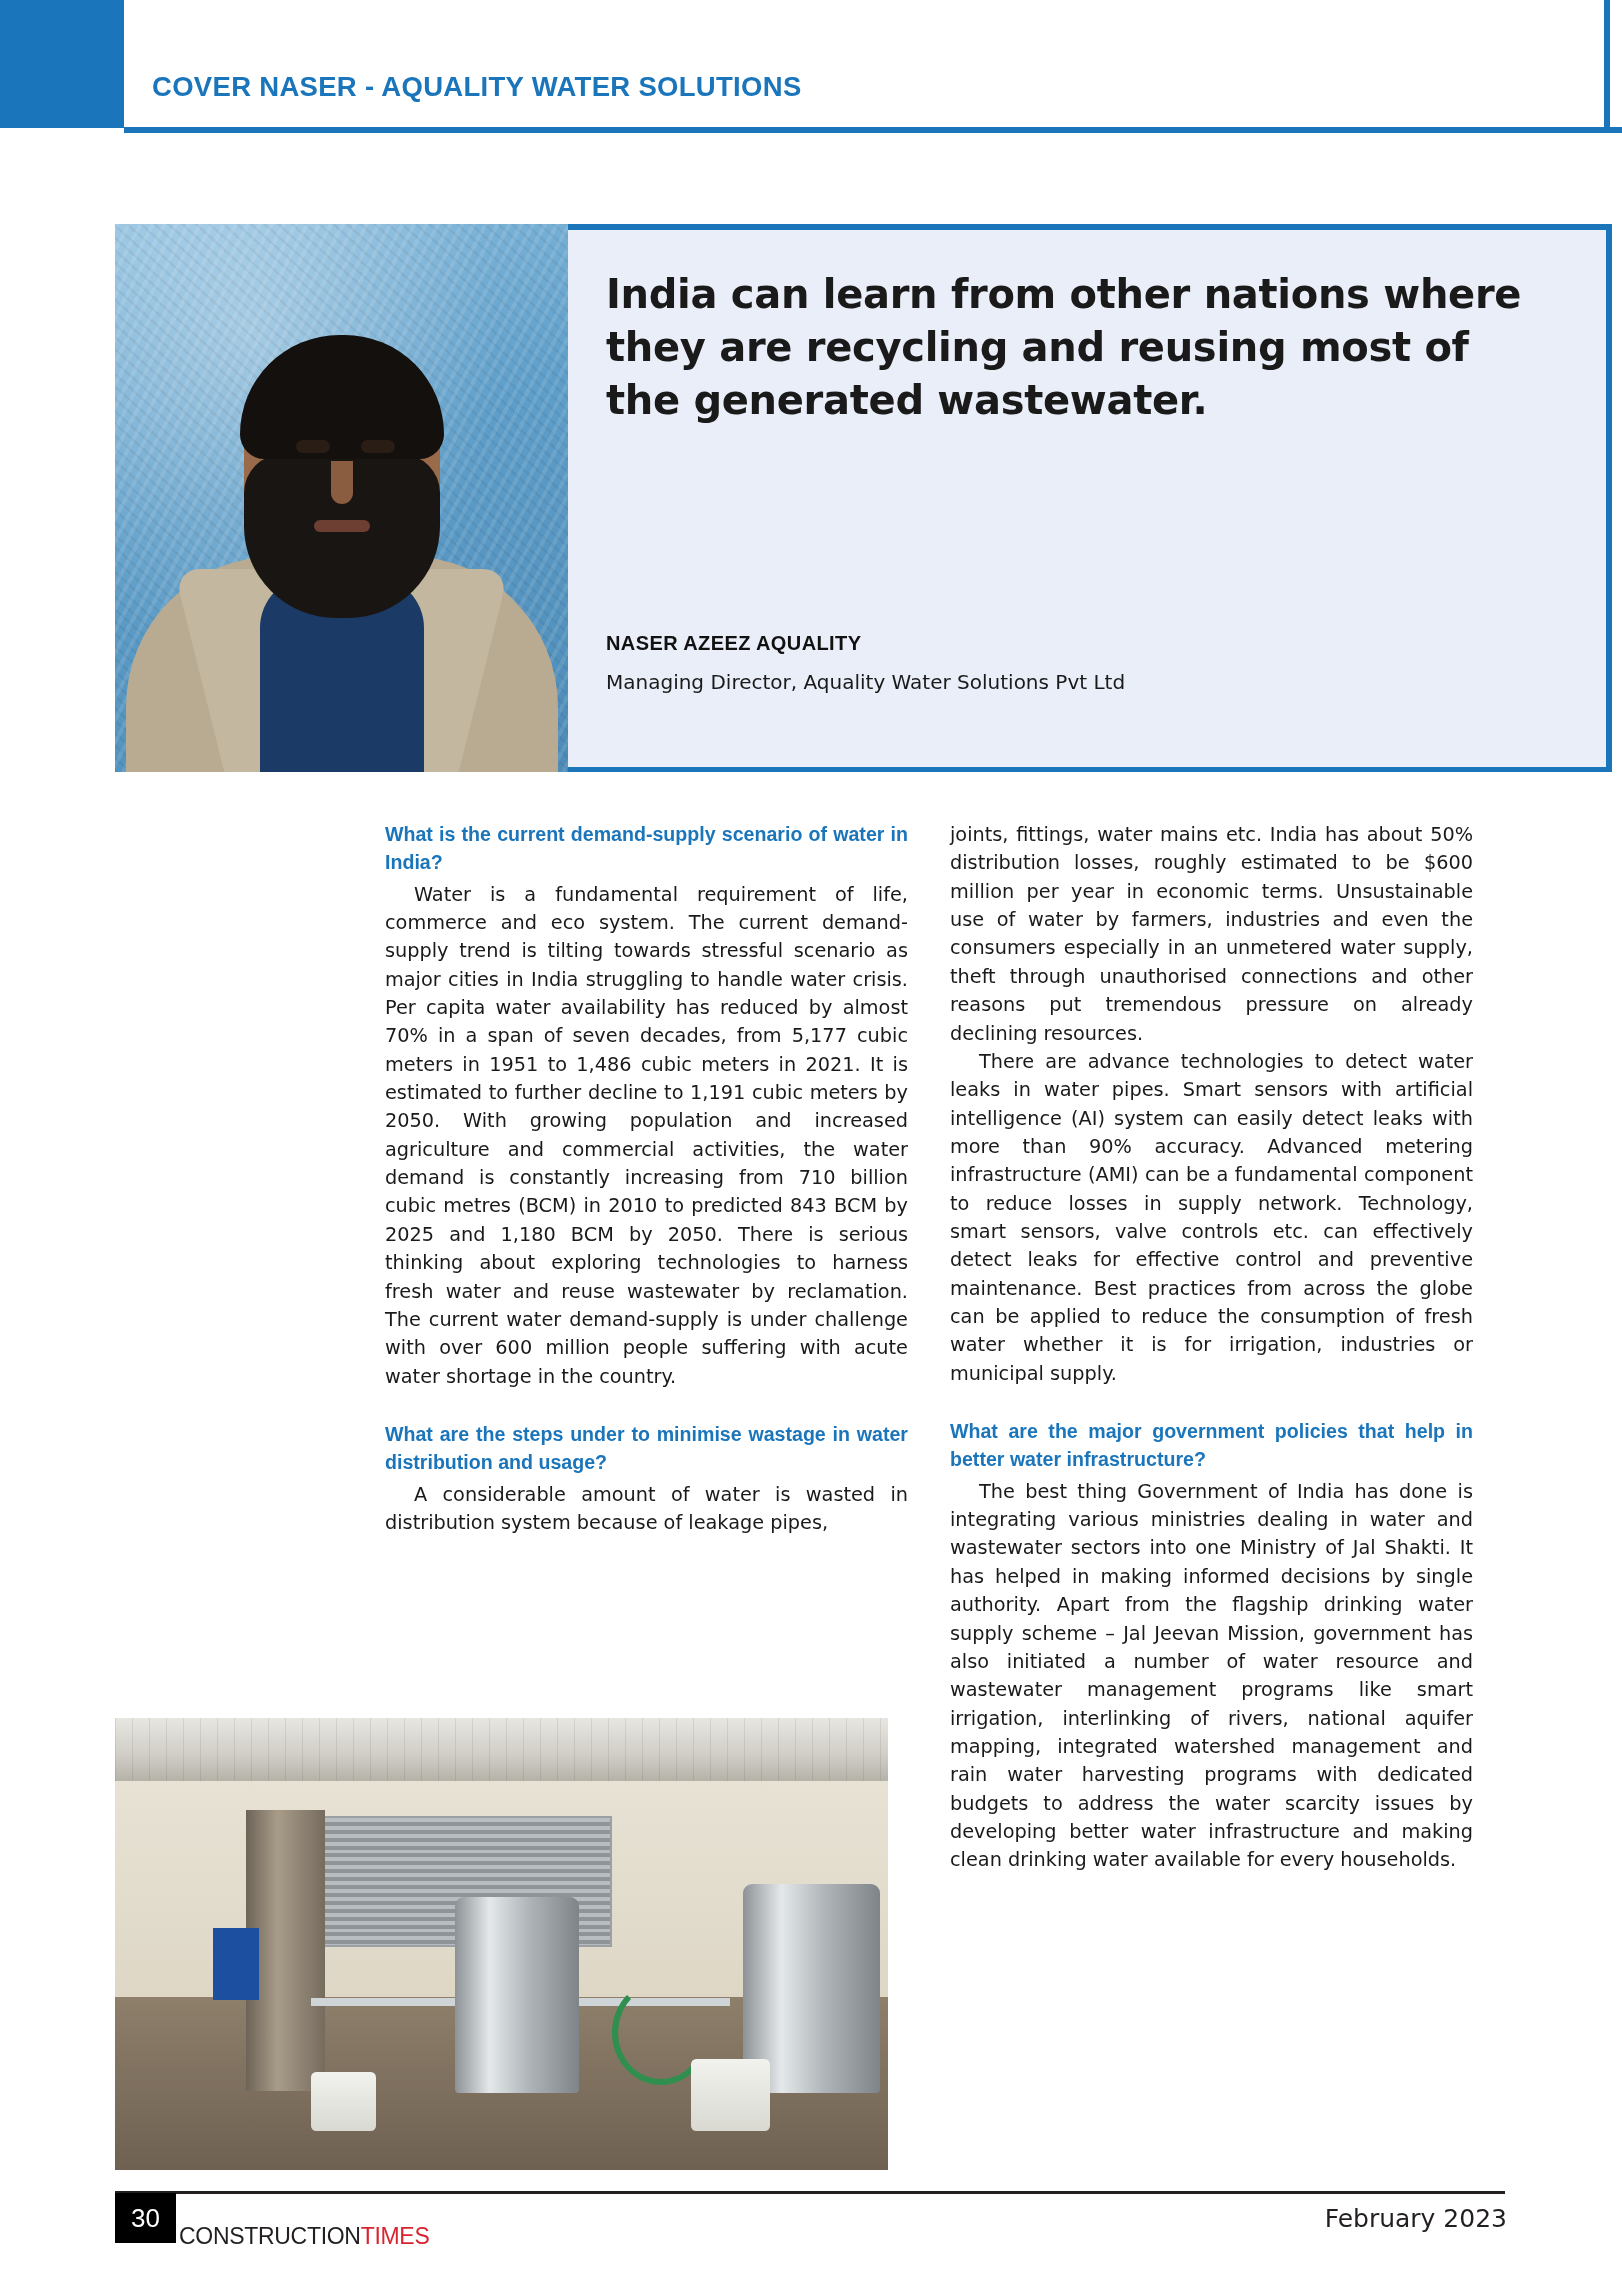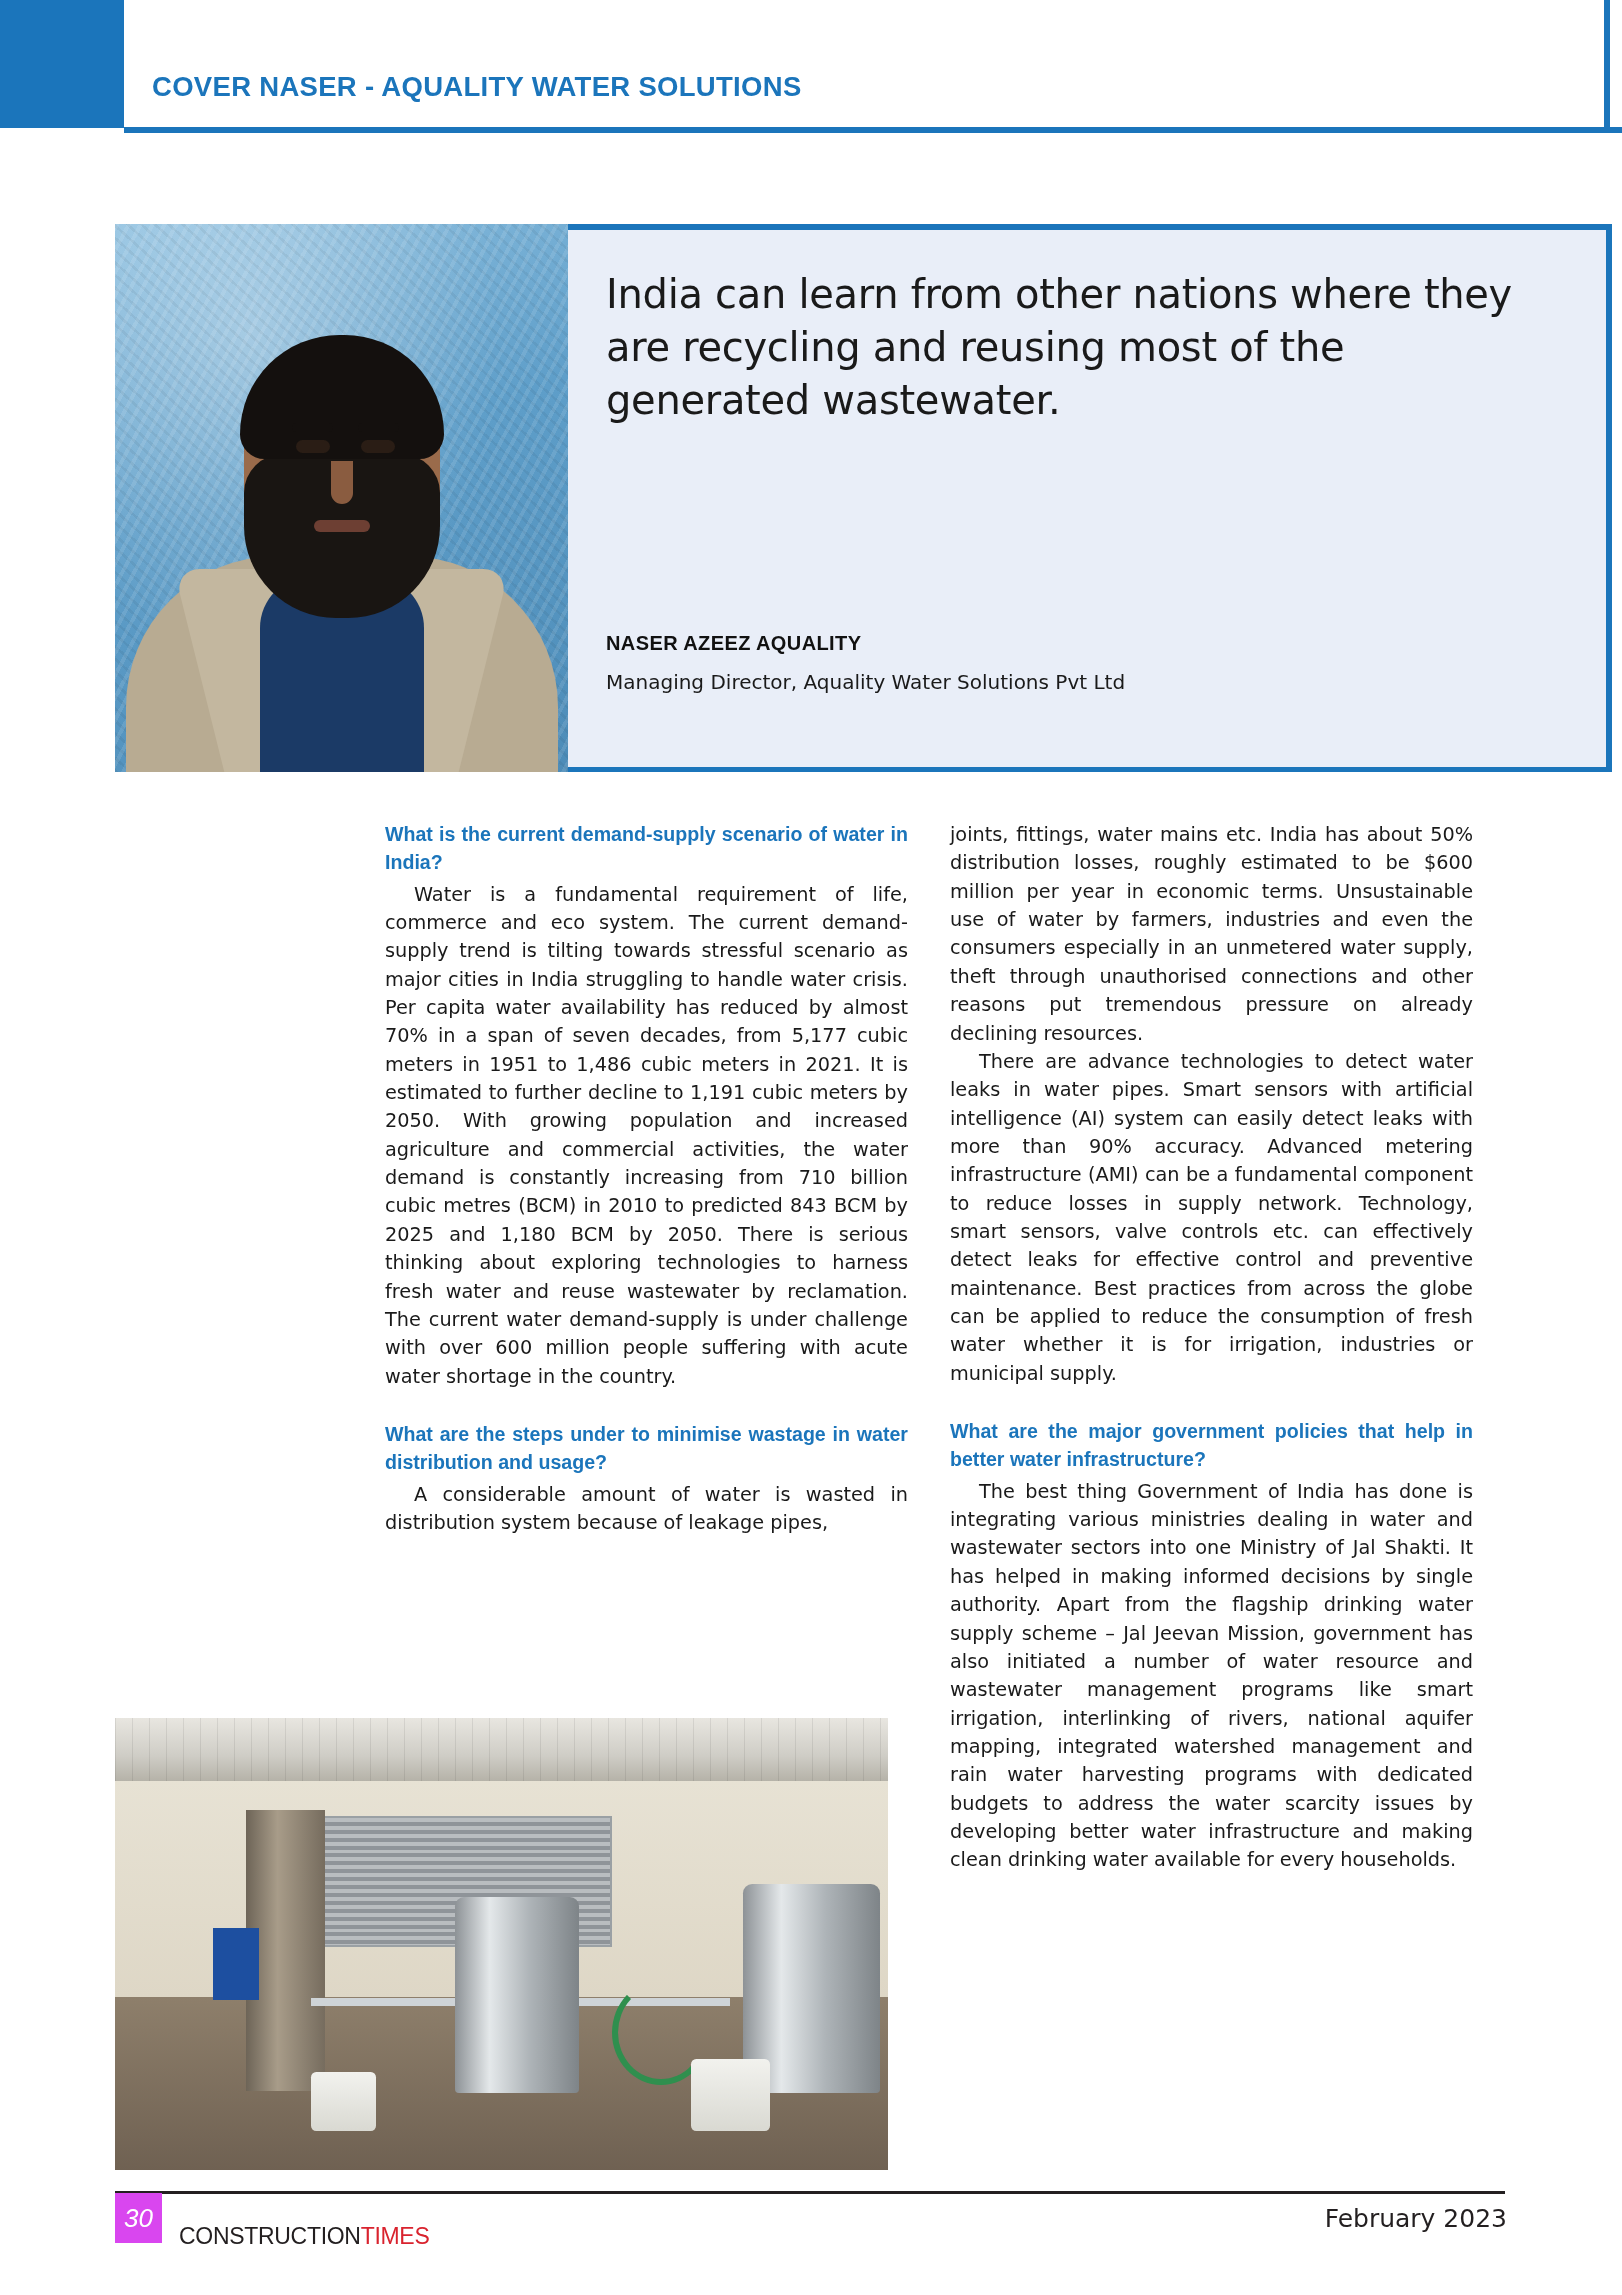--- a/index.html
+++ b/index.html
@@ -71,21 +71,21 @@
     left: 453px; top: 5.9px;
     width: 1038px; height: 537px;
     background: #e9eef8;
     padding: 38px 52px 0 38px;
   }
   .quote-text {
     font-family: "DejaVu Sans", sans-serif;
     font-size: 40px;
     line-height: 1.33;
     color: #1a1a1a;
-    font-weight: 400;
+    font-weight: 700;
     letter-spacing: -0.3px;
   }
   .quote-name {
     position: absolute;
     left: 38px; top: 402px;
     font-size: 20px;
     font-weight: bold;
     letter-spacing: 0.4px;
     color: #111111;
     font-family: "Liberation Sans", sans-serif;
@@ -302,29 +302,28 @@
   
   .footer-rule {
     position: absolute;
     left: 115px; top: 2191px;
     width: 1390px; height: 2.6px;
     background: #231f20;
   }
   .page-num-box {
     position: absolute;
     left: 115px; top: 2193px;
-    width: 47px; height: 50px;
-    background: #d946ef;
+    width: 61px; height: 50px;
+    background: #000000;
     color: #ffffff;
     font-family: "Liberation Sans", sans-serif;
     font-size: 26px;
     display: flex;
     align-items: center;
     justify-content: center;
-    font-style: italic;
   }
   .logo {
     position: absolute;
     left: 179px; top: 2204px;
     font-family: "Liberation Sans", sans-serif;
     font-weight: normal;
     font-size: 23px;
     letter-spacing: -0.3px;
     margin-top: 19px;
   }

